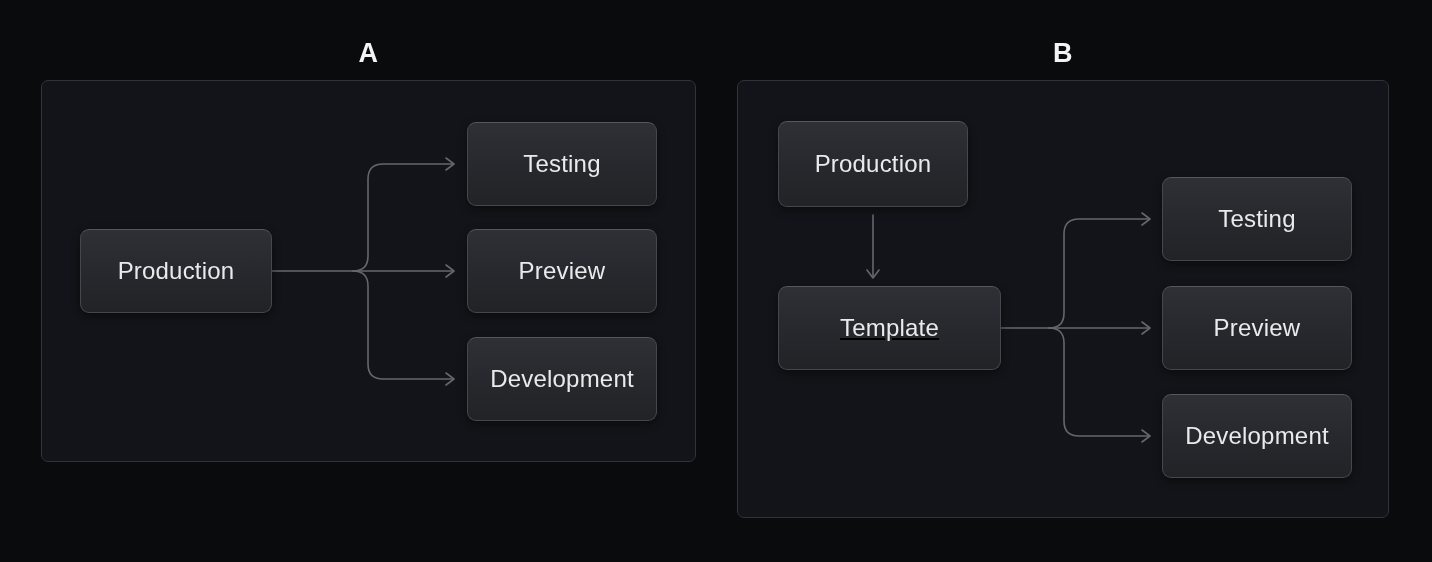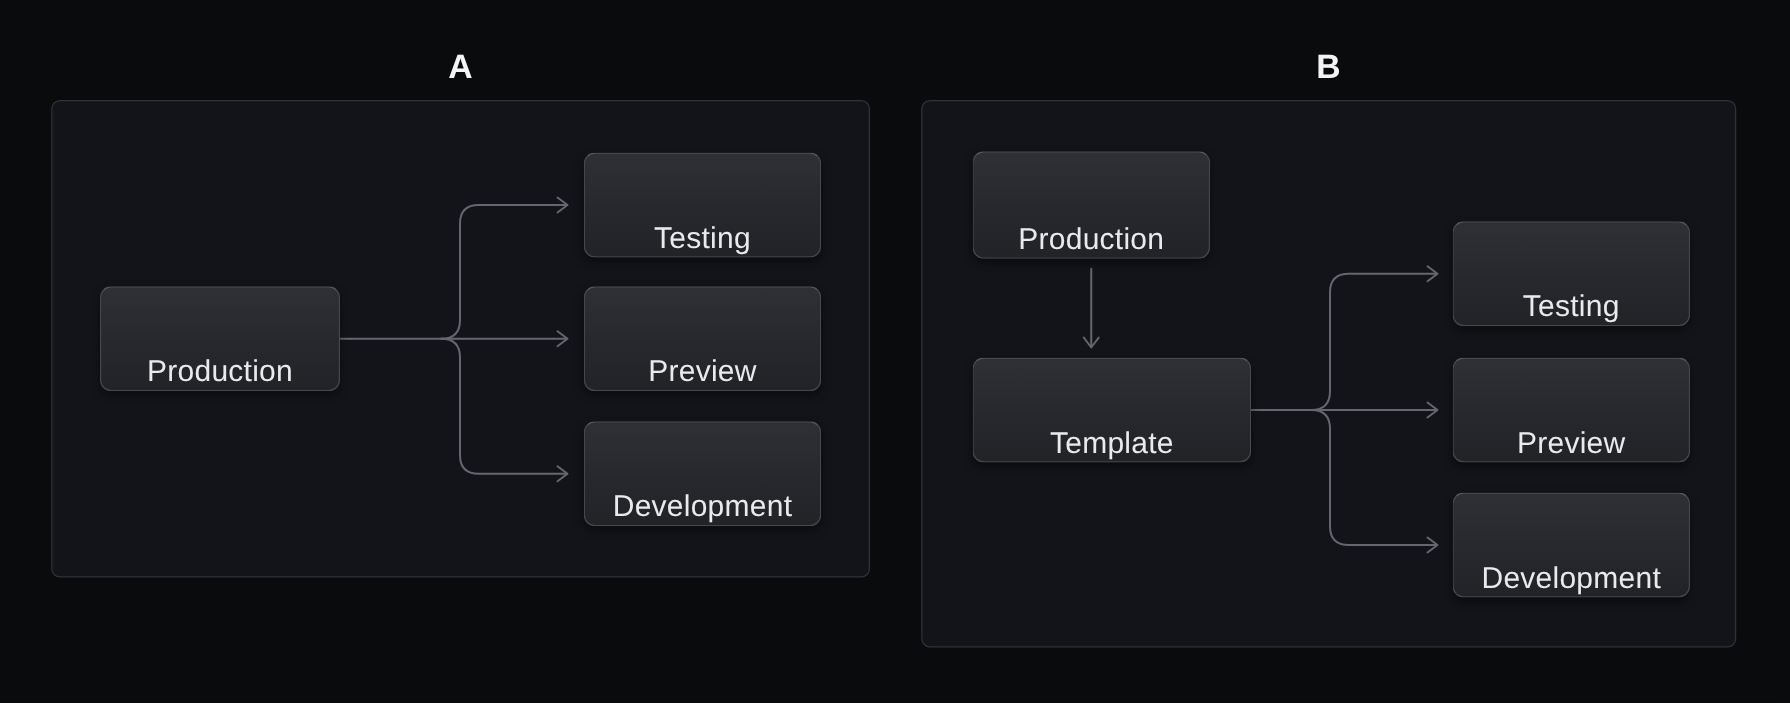--- a/index.html
+++ b/index.html
@@ -54,21 +54,21 @@
     stroke-linejoin: round;
   }
   .node {
     position: absolute;
     box-sizing: border-box;
     background: linear-gradient(180deg, #2e3036 0%, #26282d 55%, #212327 100%);
     border: 1px solid #44474e;
     border-top-color: #54575d;
     border-radius: 9px;
     display: flex;
-    align-items: flex-end;
+    align-items: center;
     justify-content: center;
     box-shadow: 0 3px 8px rgba(0,0,0,0.45);
   }
   .node span {
     color: #e9eaec;
     font-size: 24px;
     font-weight: 400;
     letter-spacing: 0.2px;
   }
 </style>
@@ -120,21 +120,21 @@
         <path d="M 311 247 L 411 247"></path>
         <path d="M 311 247 Q 326 247 326 262 L 326 340 Q 326 355 341 355 L 411 355"></path>
         <path d="M 404 132 L 412 138 L 404 144"></path>
         <path d="M 404 241 L 412 247 L 404 253"></path>
         <path d="M 404 349 L 412 355 L 404 361"></path>
       </svg>
 
       <div class="node" style="left:40px; top:40px; width:190px; height:86px;">
         <span>Production</span>
       </div>
-      <div class="node" style="left:40px; top:205px; width:223px; height:84px;">
+      <div class="node" style="left:40px; top:205px; width:223px; height:84px;text-decoration:underline;">
         <span>Template</span>
       </div>
       <div class="node" style="left:424px; top:96px; width:190px; height:84px;">
         <span>Testing</span>
       </div>
       <div class="node" style="left:424px; top:205px; width:190px; height:84px;">
         <span>Preview</span>
       </div>
       <div class="node" style="left:424px; top:313px; width:190px; height:84px;">
         <span>Development</span>

